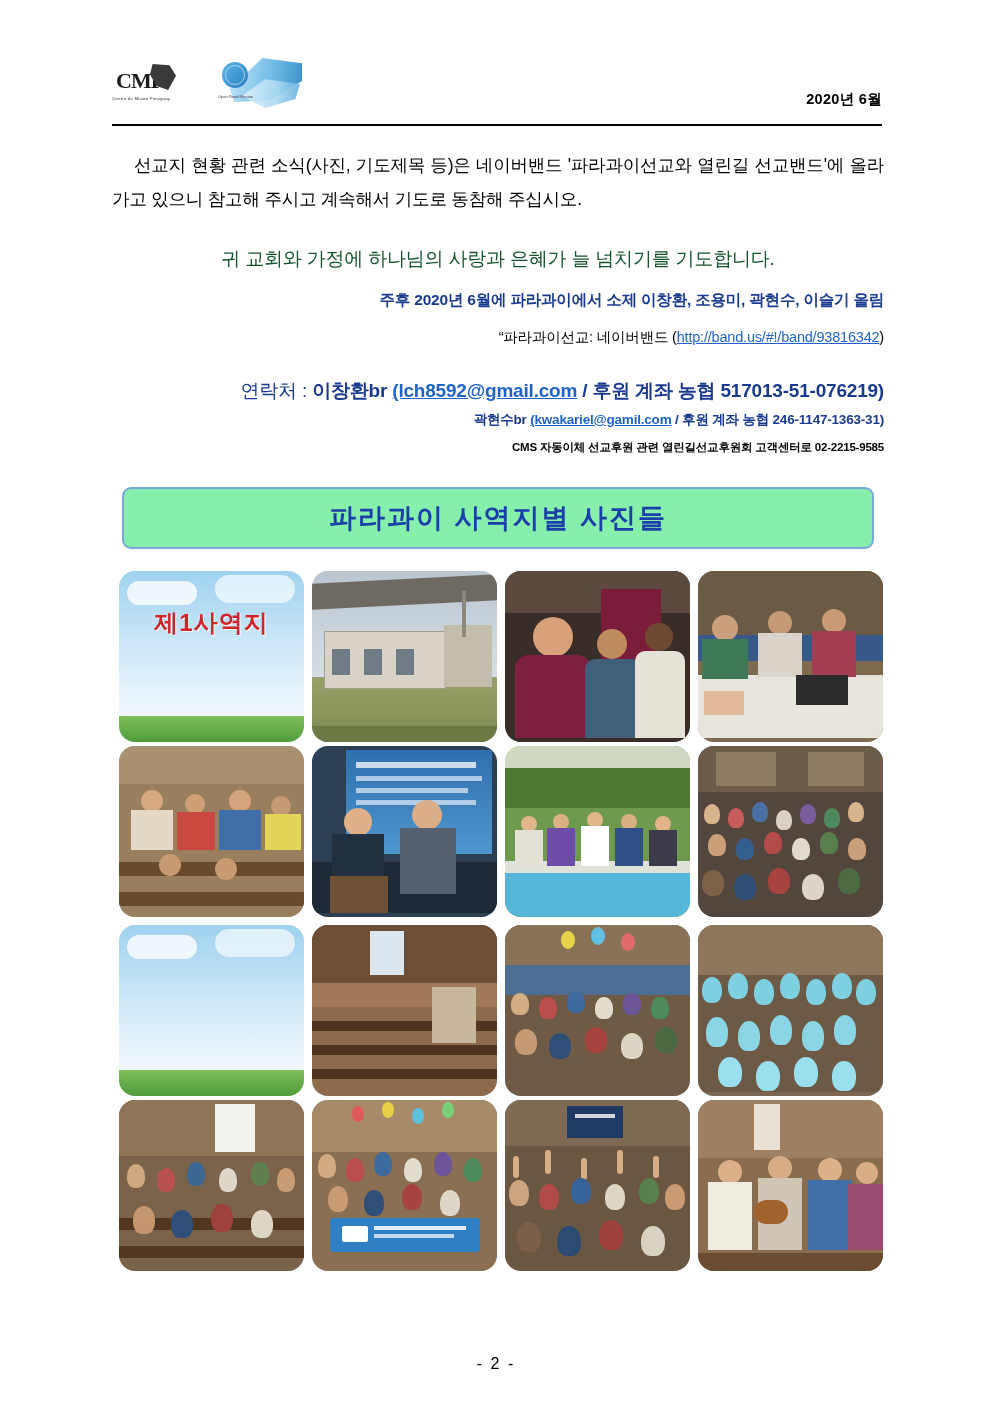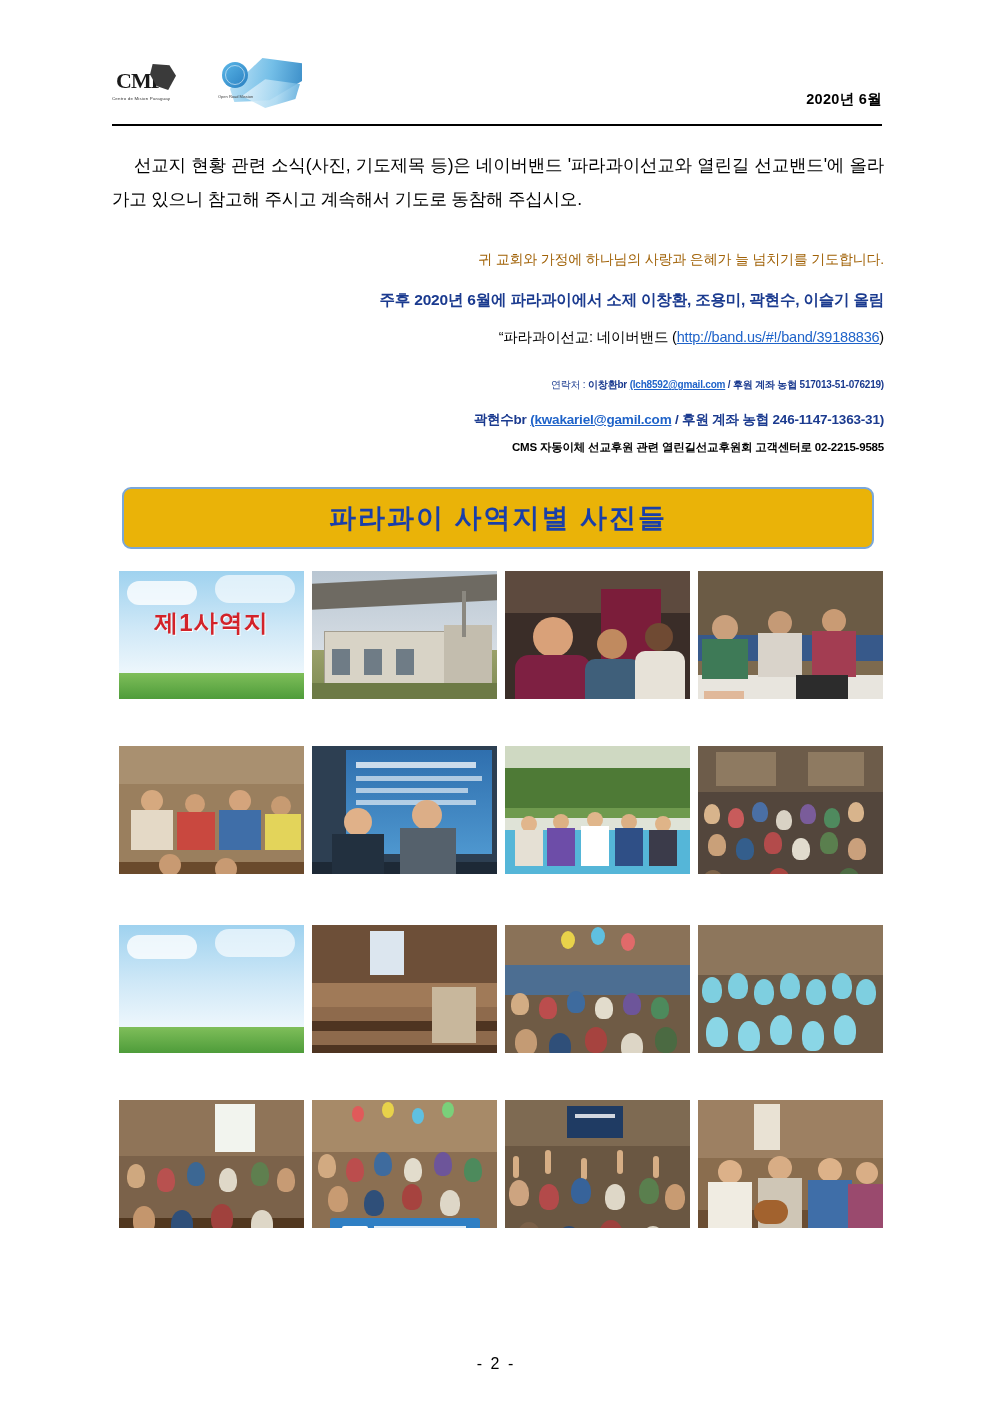--- a/index.html
+++ b/index.html
@@ -149,24 +149,24 @@
     color: #000;
     text-align: justify;
     text-indent: 22px;
     letter-spacing: -0.2px;
   }
   .para-second {
     position: absolute;
     left: 112px;
     top: 243px;
     width: 772px;
-    font-size: 14px;
+    font-size: 19px;
     line-height: 32px;
-    color: #a16207;
-    text-align: right;
+    color: #14532d;
+    text-align: center;
     letter-spacing: -0.2px;
   }
   .line-signers {
     position: absolute;
     left: 112px;
     top: 290px;
     width: 772px;
     text-align: right;
     font-size: 15.5px;
     font-weight: bold;
@@ -186,21 +186,21 @@
   .line-band .link {
     color: #1f63c9;
     text-decoration: underline;
   }
   .line-contact1 {
     position: absolute;
     left: 112px;
     top: 378px;
     width: 772px;
     text-align: right;
-    font-size: 10px;
+    font-size: 19px;
     color: #1a3a8f;
     letter-spacing: -0.2px;
   }
   .line-contact2 {
     position: absolute;
     left: 112px;
     top: 411px;
     width: 772px;
     text-align: right;
     font-size: 13.5px;
@@ -229,21 +229,21 @@
 
   
   .title-box {
     position: absolute;
     left: 122px;
     top: 487px;
     width: 748px;
     height: 58px;
     border: 2px solid #7aa7d9;
     border-radius: 9px;
-    background: #eab308;
+    background: #86efac;
     display: flex;
     align-items: center;
     justify-content: center;
   }
   .title-box .t {
     font-size: 27px;
     font-weight: bold;
     color: #1a3fa8;
     letter-spacing: 2px;
   }
@@ -254,24 +254,25 @@
     display: grid;
     grid-template-columns: repeat(4, 185px);
     grid-auto-rows: 167px;
     gap: 8px;
   }
   #grid-a { left: 119px; top: 571px; }
   #grid-b { left: 119px; top: 925px; }
 
   .cell {
     width: 185px;
-    height: 128px;
+    height: 171px;
     overflow: hidden;
     position: relative;
     background: #cfd6da;
+    border-radius: 16px;
   }
 
   
   .sky { position: absolute; left: 0; top: 0; right: 0; height: 55%; }
   .ground { position: absolute; left: 0; bottom: 0; right: 0; height: 45%; }
   .blob { position: absolute; border-radius: 50%; }
   .bar { position: absolute; }
 
   
   .label-card {
@@ -341,21 +342,21 @@
   </div>
   <div class="header-date">2020년 6월</div>
 </div>
 <div class="header-rule"></div>
 
 <div class="para-main">선교지 현황 관련 소식(사진, 기도제목 등)은 네이버밴드 '파라과이선교와 열린길 선교밴드'에 올라가고 있으니 참고해 주시고 계속해서 기도로 동참해 주십시오.</div>
 <div class="para-second">귀 교회와 가정에 하나님의 사랑과 은혜가 늘 넘치기를 기도합니다.</div>
 <div class="line-signers">주후 2020년 6월에 파라과이에서 소제 이창환, 조용미, 곽현수, 이슬기 올림</div>
 
 <div class="line-band">
-  <span>“파라과이선교: 네이버밴드 (</span><a class="link" href="#">http://band.us/#!/band/39188836</a><span>)</span>
+  <span>“파라과이선교: 네이버밴드 (</span><a class="link" href="#">http://band.us/#!/band/93816342</a><span>)</span>
 </div>
 
 <div class="line-contact1">
   <span class="lbl">연락처 : </span><span class="nm">이창환br </span><a class="link" href="#">(lch8592@gmail.com</a><span class="nm">  / 후원 계좌 농협 517013-51-076219)</span>
 </div>
 
 <div class="line-contact2">
   <span>곽현수br </span><a class="link" href="#">(kwakariel@gamil.com</a><span> / 후원 계좌 농협 246-1147-1363-31)</span>
 </div>
 

